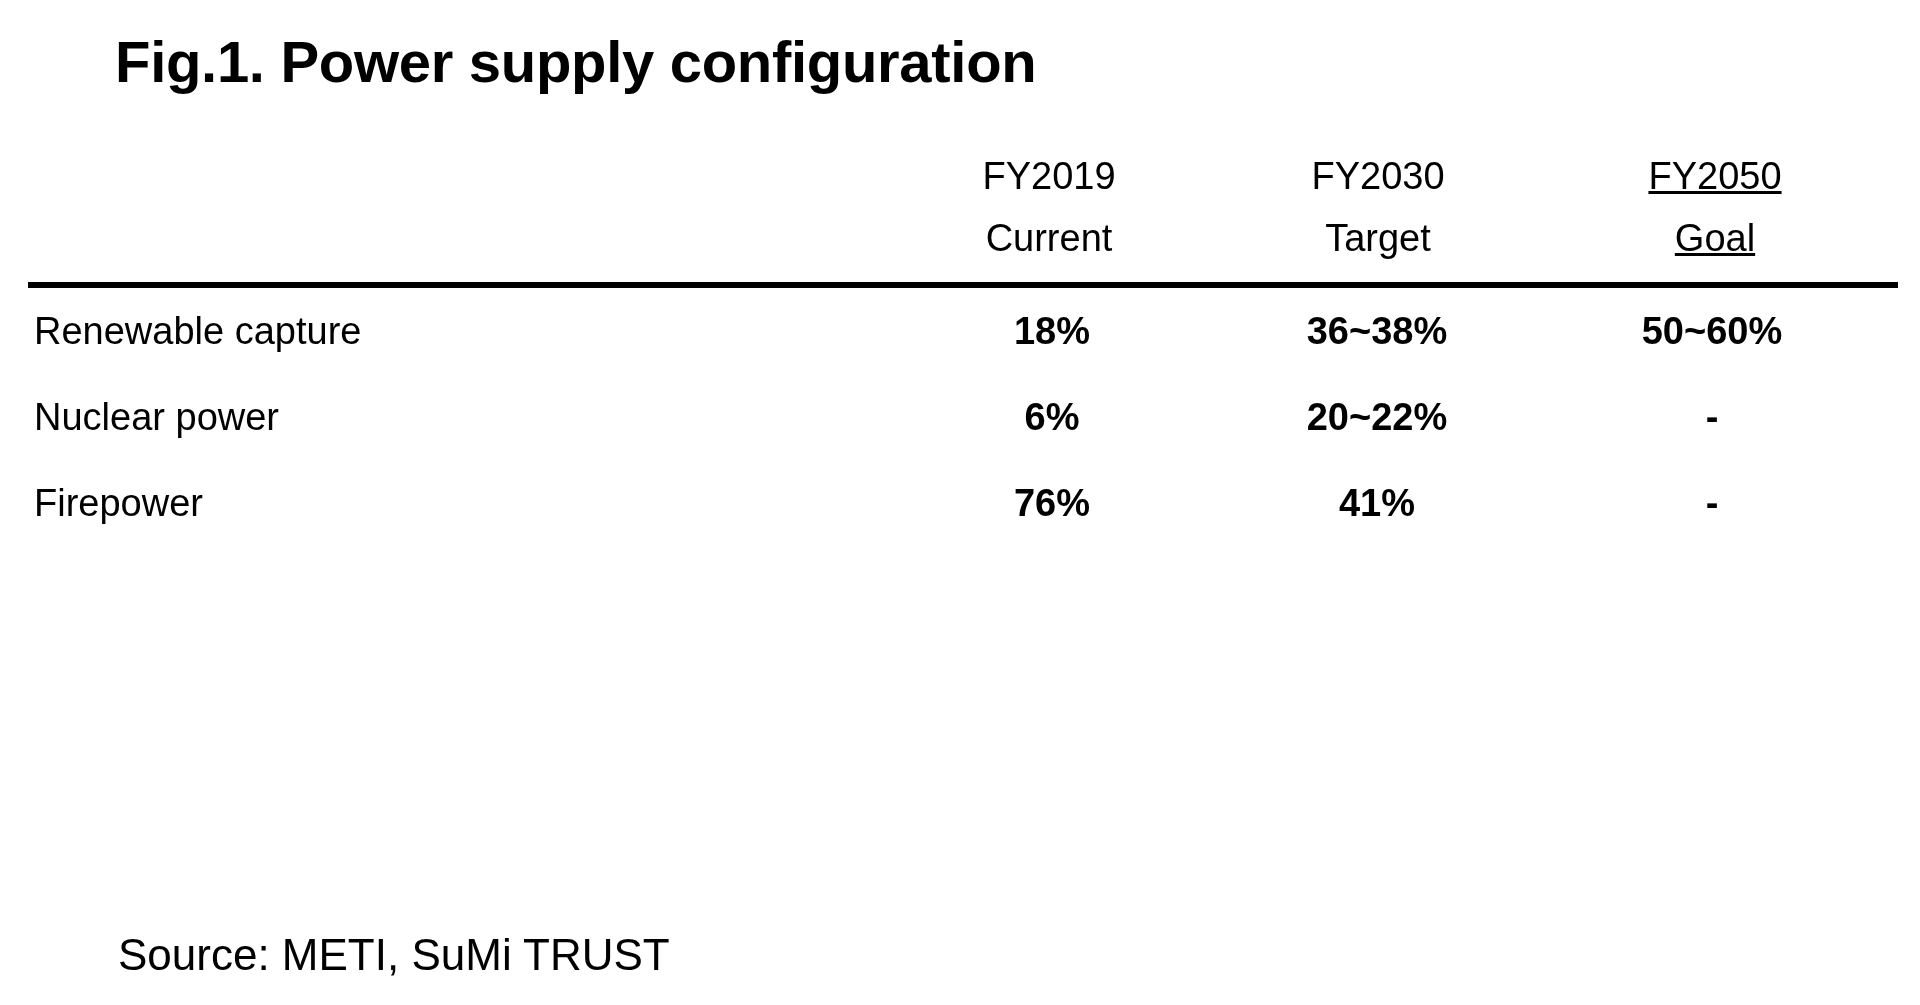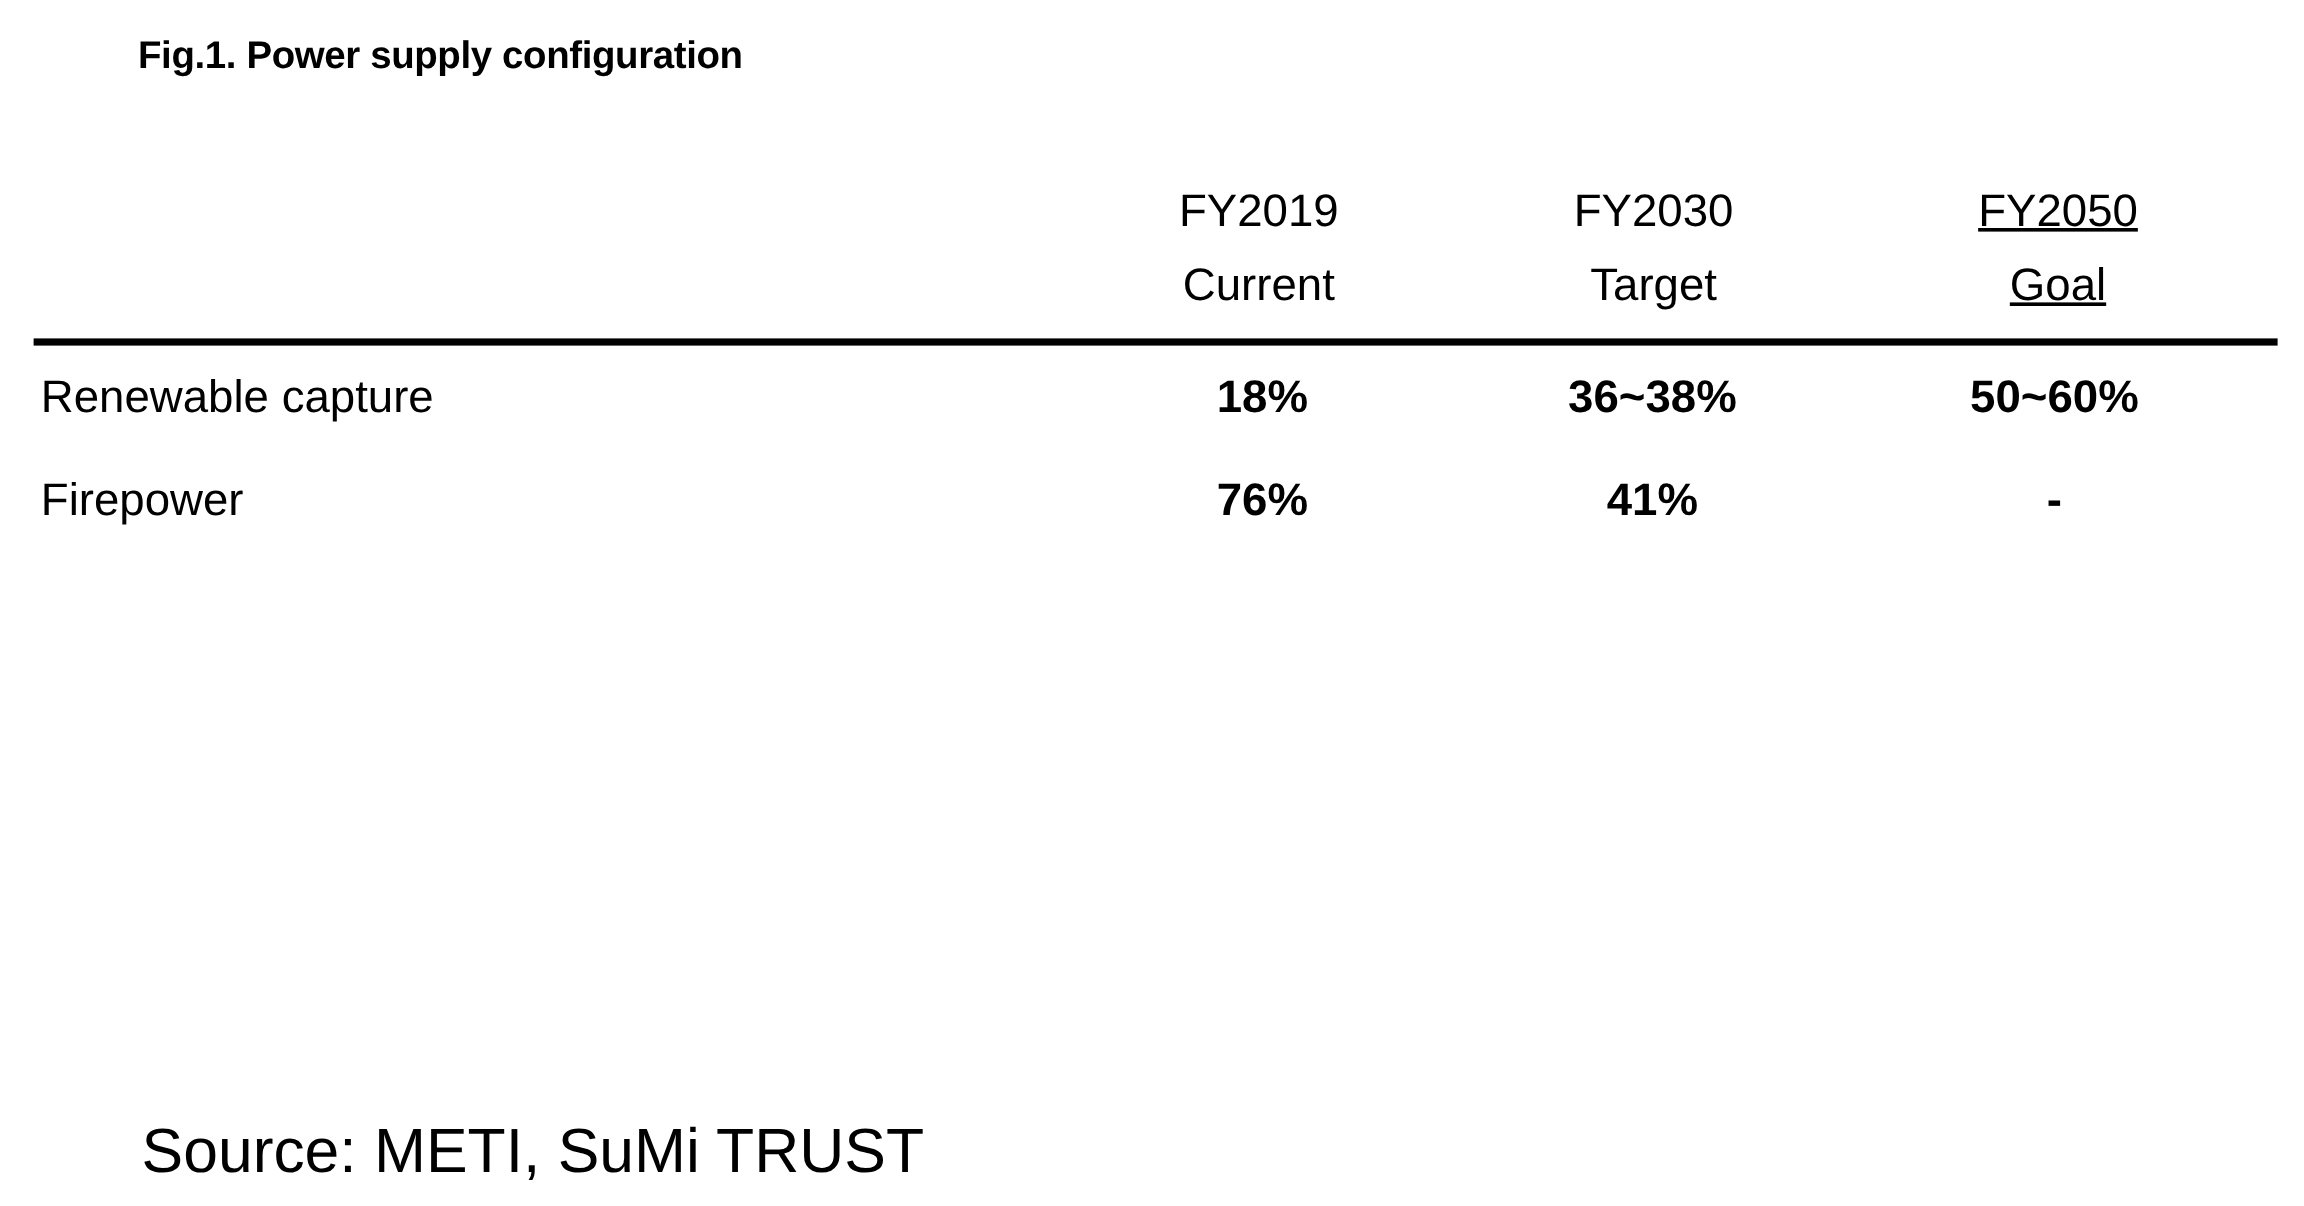--- a/index.html
+++ b/index.html
@@ -17,21 +17,21 @@
   .page {
     position: relative;
     width: 1920px;
     height: 1005px;
     box-sizing: border-box;
   }
   .fig-title {
     position: absolute;
     left: 115px;
     top: 28px;
-    font-size: 32px;
+    font-size: 58px;
     font-weight: bold;
     letter-spacing: -0.3px;
     white-space: nowrap;
   }
   .table-wrap {
     position: absolute;
     left: 28px;
     top: 148px;
     width: 1870px;
   }
@@ -85,21 +85,21 @@
     white-space: nowrap;
     font-weight: bold;
   }
   .head-row th.h1 { padding-right: 38px; }
   .head-row th.h2 { padding-right: 30px; }
   .head-row th.h3 { padding-right: 26px; text-decoration: underline; }
   .source {
     position: absolute;
     left: 118px;
     top: 930px;
-    font-size: 52px;
+    font-size: 44px;
     white-space: nowrap;
   }
 </style>
 </head>
 <body>
 
 <div class="page">
 
   <div class="fig-title">Fig.1. Power supply configuration</div>
 
@@ -131,20 +131,26 @@
         </tr>
       </thead>
       <tbody>
         <tr class="body-row">
           <td class="label">Renewable capture</td>
           <td class="val">18%</td>
           <td class="val">36~38%</td>
           <td class="val">50~60%</td>
         </tr>
         <tr class="body-row">
+          <td class="label">Nuclear power</td>
+          <td class="val">6%</td>
+          <td class="val">20~22%</td>
+          <td class="val">-</td>
+        </tr>
+        <tr class="body-row">
           <td class="label">Firepower</td>
           <td class="val">76%</td>
           <td class="val">41%</td>
           <td class="val">-</td>
         </tr>
       </tbody>
     </table>
   </div>
 
   <div class="source">Source: METI, SuMi TRUST</div>

